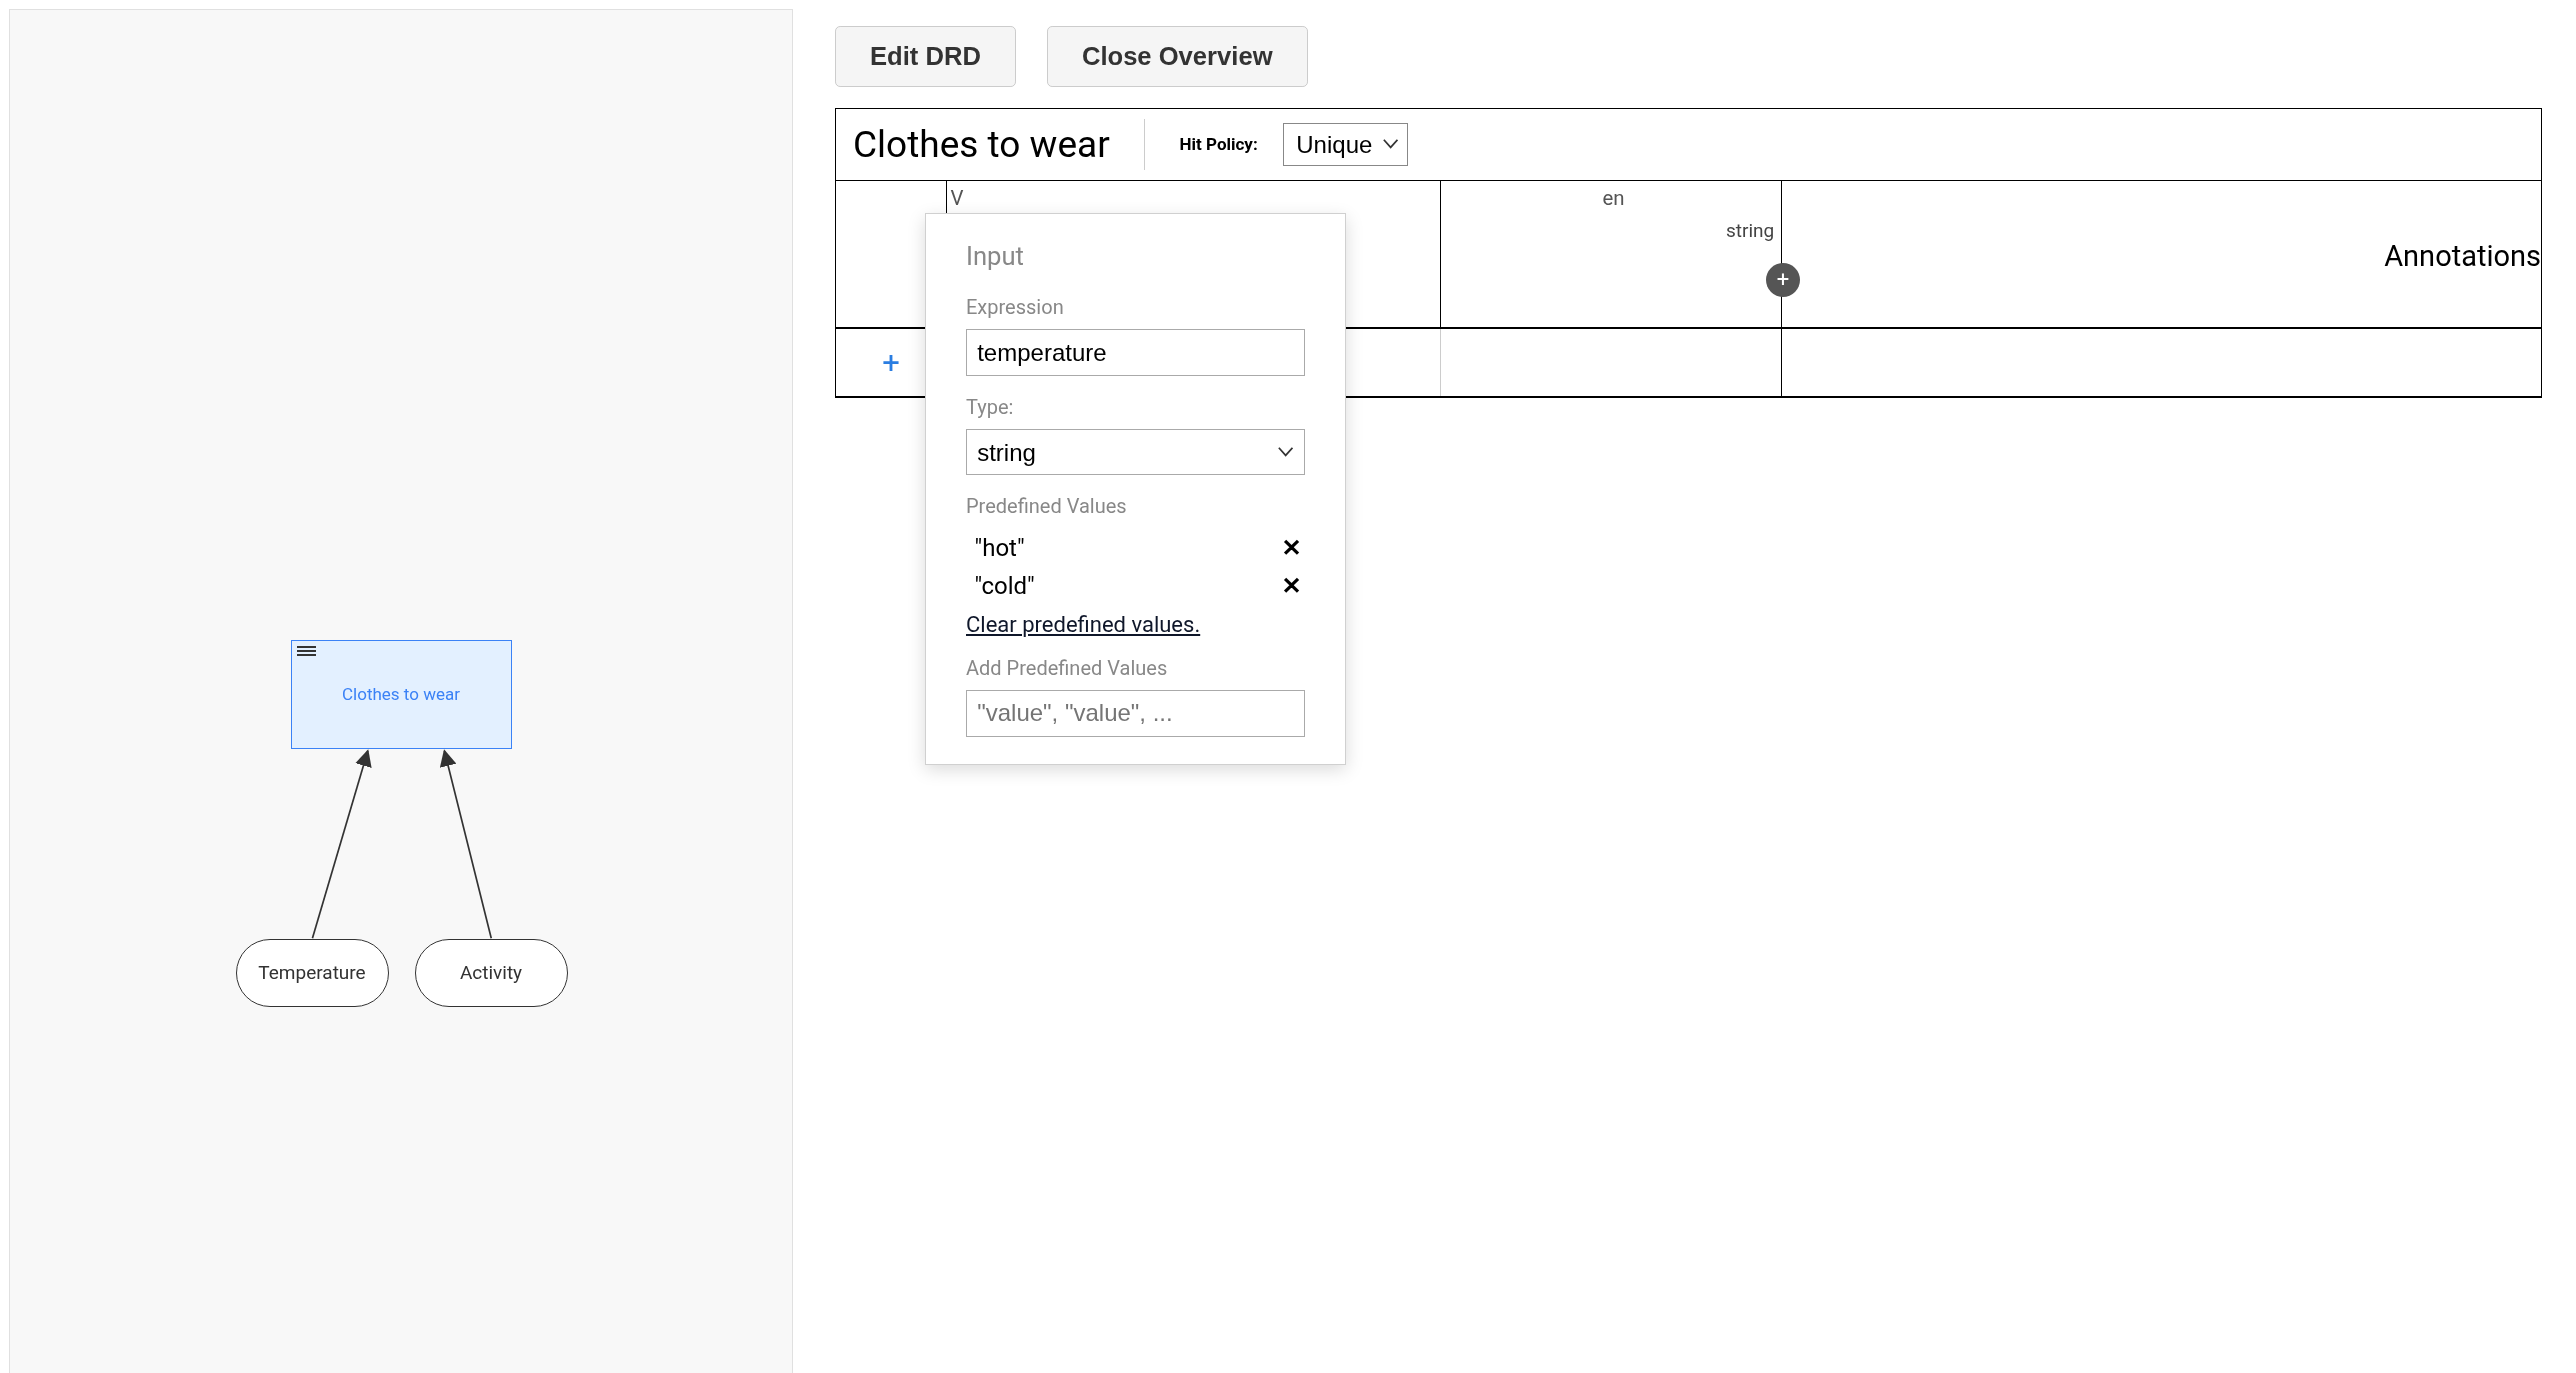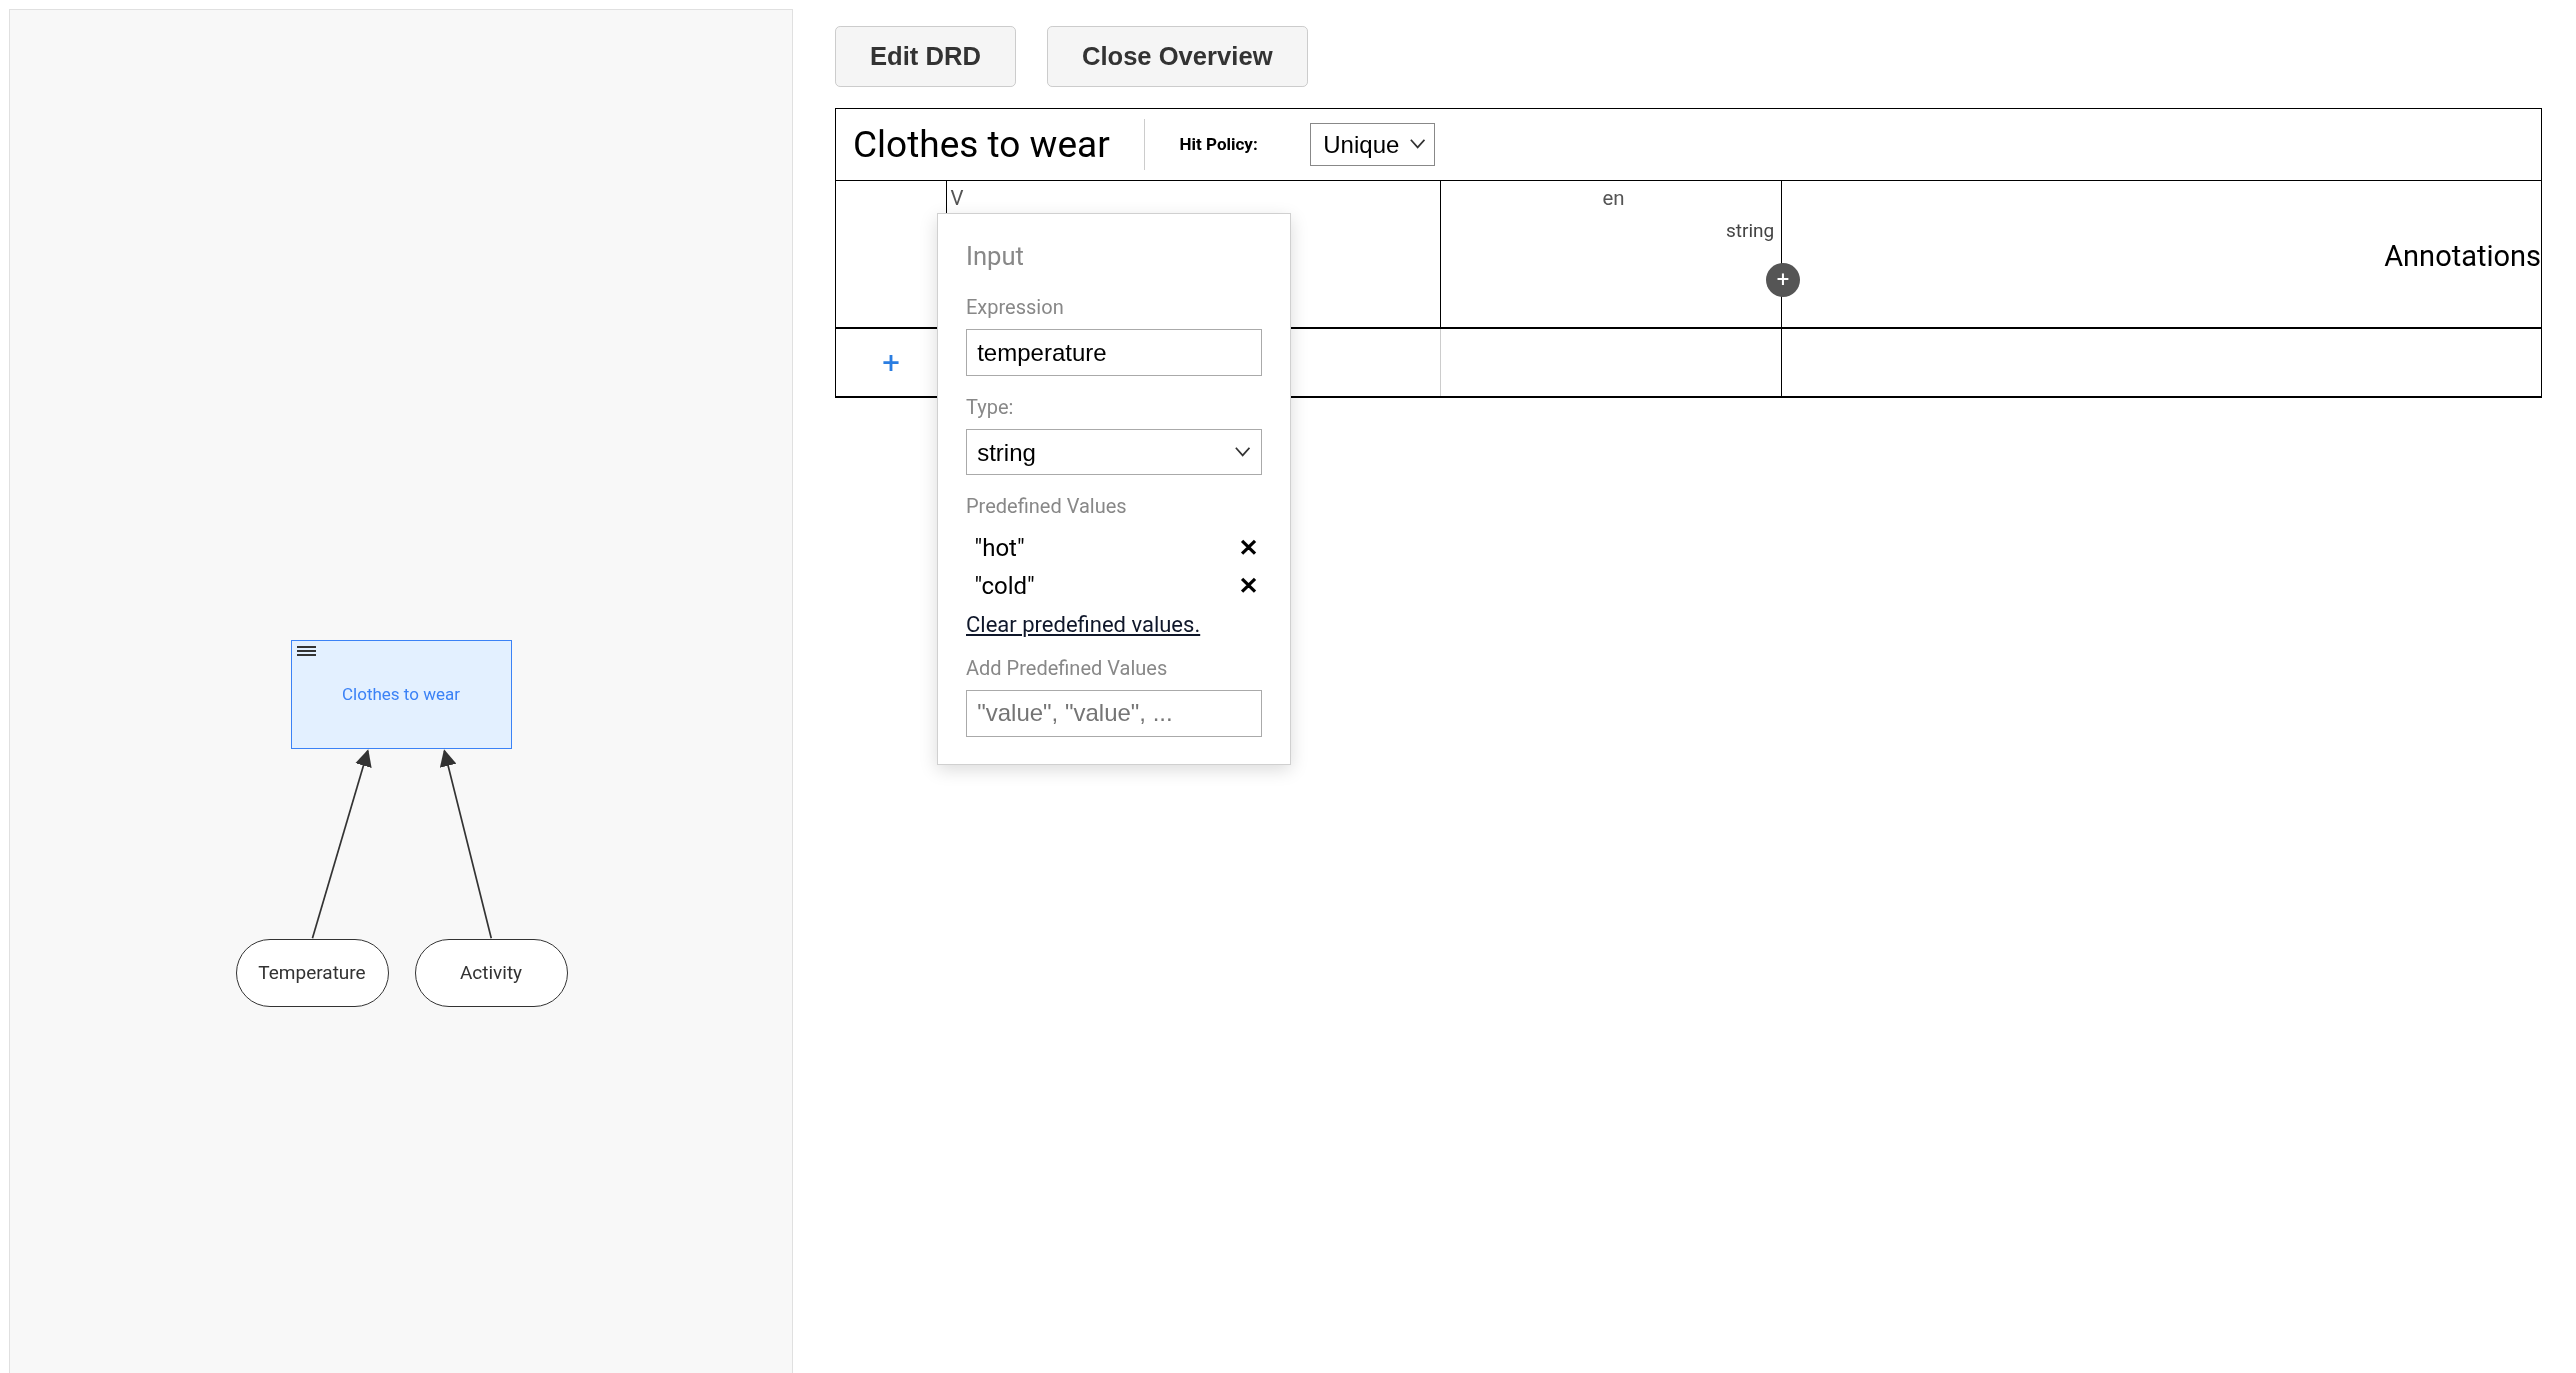--- a/index.html
+++ b/index.html
@@ -75,21 +75,21 @@
       display: flex; align-items: center;
       border-bottom: 1.7px solid #000;
       padding: 10.2px 17px;
       gap: 25.6px;
     }
     .table-title { font-size: 37px; }
     .vr { width: 1.7px; background: #ccc; height: 51px; margin: 0 8.5px; }
     .hit-policy-label { font-size: 17px; font-weight: 700; }
     .hit-policy-select {
       font-size: 24px; padding: 6.8px 34px 6.8px 12px; border: 0.9px solid #888; background: #fff;
-      appearance: none; position: relative; margin-left: 27px;
+      appearance: none; position: relative;
     }
     .select-wrap { position: relative; display: inline-block; }
     .select-wrap svg.caret { position: absolute; right: 10.2px; top: 50%; transform: translateY(-50%); pointer-events: none; }
 
     .dmn-header { display: flex; border-bottom: 2.6px double #000; position: relative; }
     .col-index { width: 111px; border-right: 1.7px solid #000; display:flex; align-items:flex-end; justify-content:center; font-size:19px; color:#333; padding:5.1px; }
     .col-segment { position: relative; display:flex; flex-direction:column; }
     .col-input { width: 494px; border-right: 1.7px solid #000; }
     .col-output { width: 341px; border-right: 1.7px solid #000; }
     .col-annot { flex: 1; }
@@ -112,27 +112,26 @@
       display:flex; align-items:center; justify-content:center;
       font-size: 22px; cursor:pointer;
       top: 82px;
     }
     .add-col-output { left: 930px; }
 
     .popup {
       position: absolute;
       left: 925px;
       top: 213px;
-      width: 354px;
+      width: 421px;
       background: #fff;
       border: 0.9px solid #d0d0d0;
       box-shadow: 0 5.1px 17px rgba(0,0,0,0.15);
-      padding: 27px 28px;
+      padding: 27px 40px;
       z-index: 10;
-      margin-left: 12px;
     }
     .popup h4 { font-size: 25.6px; color: #888; font-weight: 400; margin-bottom: 24px; }
     .popup .section-label { font-size: 20px; color: #888; margin: 19px 0 10.2px; }
     .popup input[type=text], .popup .type-select {
       width: 100%; font-size: 24px; padding: 8.5px 10.2px; border: 0.9px solid #aaa; background:#fff;
     }
     .popup .type-select-wrap { position:relative; }
     .popup .type-select-wrap svg.caret { position:absolute; right:12px; top:50%; transform:translateY(-50%); pointer-events:none; }
     .popup .type-select { appearance:none; }
     .predef-list .predef-item {

